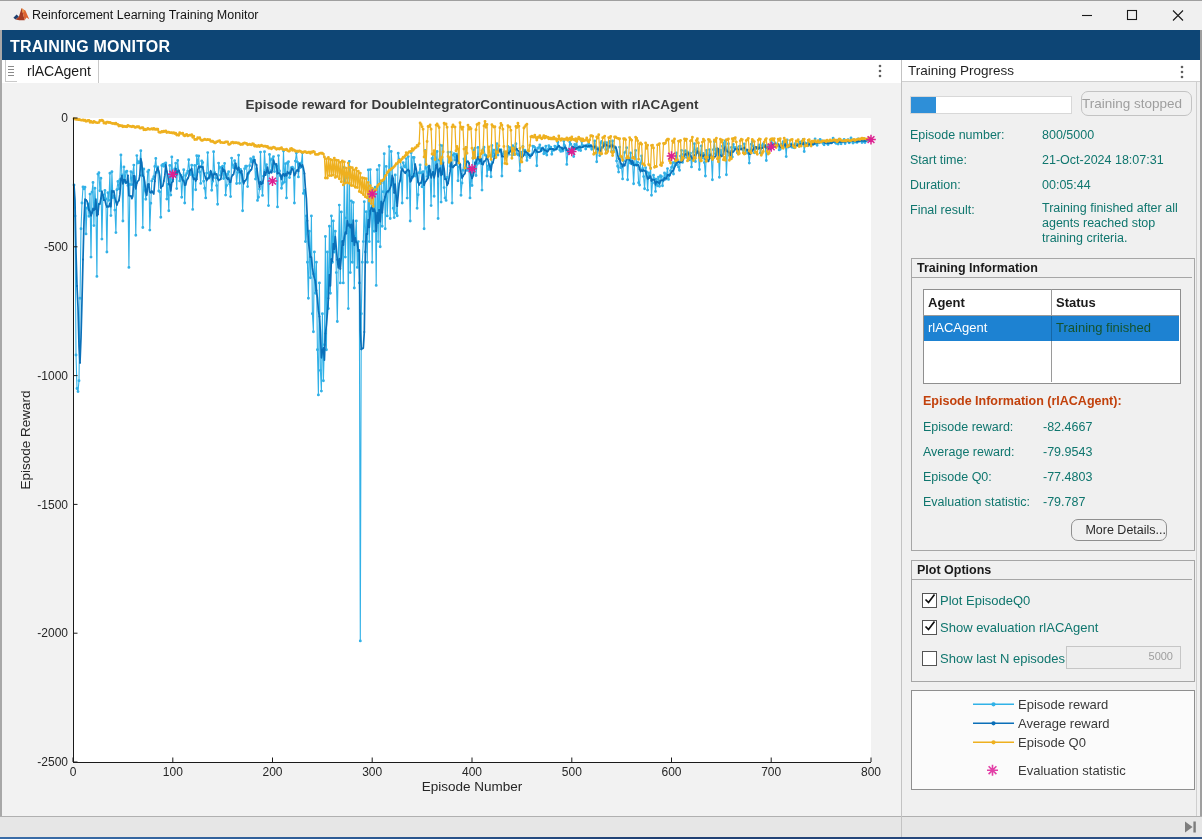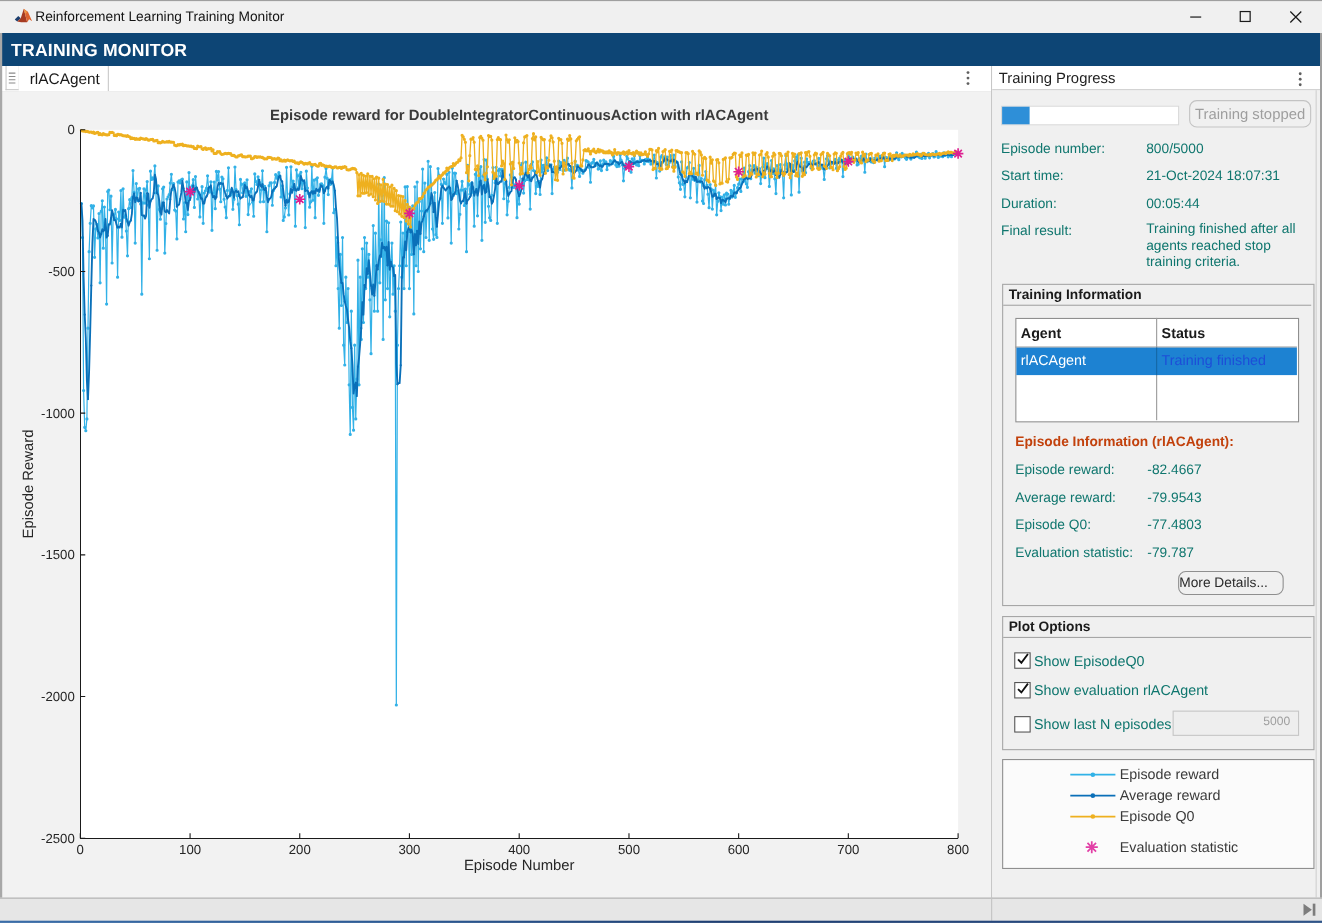--- a/index.html
+++ b/index.html
@@ -85,21 +85,21 @@
 <svg class="abs" style="left:1174px;top:64px" width="16" height="16" viewBox="0 0 16 16">
   <circle cx="8" cy="3" r="1.3" fill="#5f5f5f"></circle>
     <circle cx="8" cy="8" r="1.3" fill="#5f5f5f"></circle>
     <circle cx="8" cy="13" r="1.3" fill="#5f5f5f"></circle>
 </svg>
 <div class="abs" style="left:1196px;top:82px;width:1px;height:734px;background:#cfcfcf"></div>
 
 <div class="abs" style="left:910px;top:96px;width:160px;height:16px;background:#fff;border:1px solid #d8d8d8"></div>
 <div class="abs" style="left:911px;top:97px;width:25px;height:16px;background:#2e8fd8"></div>
 <div class="abs" style="left:1081px;top:91px;width:109px;height:23px;border:1px solid #c3c3c3;border-radius:7px;
-     font-size:13.5px;color:#9e9e9e;text-align:center;line-height:23px">Training stopped</div>
+     font-size:13.5px;color:#9e9e9e;text-align:left;line-height:23px">Training stopped</div>
 
 <div class="lbl" style="left:910px;top:128px">Episode number:</div>
 <div class="lbl" style="left:1042px;top:128px">800/5000</div>
 <div class="lbl" style="left:910px;top:153px">Start time:</div>
 <div class="lbl" style="left:1042px;top:153px">21-Oct-2024 18:07:31</div>
 <div class="lbl" style="left:910px;top:178px">Duration:</div>
 <div class="lbl" style="left:1042px;top:178px">00:05:44</div>
 <div class="lbl" style="left:910px;top:203px">Final result:</div>
 <div class="lbl" style="left:1042px;top:201px;width:145px;white-space:normal;line-height:15.1px">Training finished after all agents reached stop training criteria.</div>
 
@@ -108,43 +108,43 @@
 <div class="abs" style="left:912px;top:277px;width:280px;height:1px;background:#a6a6a6"></div>
 
 <div class="abs" style="left:923px;top:289px;width:256px;height:93px;background:#fff;border:1px solid #8f8f8f"></div>
 <div class="abs" style="left:1051px;top:289px;width:1px;height:93px;background:#9a9a9a"></div>
 <div class="abs" style="left:923px;top:315px;width:256px;height:1px;background:#9a9a9a"></div>
 <div class="abs" style="left:928px;top:295px;font-size:13px;font-weight:bold;color:#1a1a1a">Agent</div>
 <div class="abs" style="left:1056px;top:295px;font-size:13px;font-weight:bold;color:#1a1a1a">Status</div>
 <div class="abs" style="left:924px;top:316px;width:255px;height:25px;background:#1d82d2"></div>
 <div class="abs" style="left:1051px;top:316px;width:1px;height:25px;background:#1566a5"></div>
 <div class="abs" style="left:928px;top:320px;font-size:13px;color:#fff">rlACAgent</div>
-<div class="abs" style="left:1056px;top:320px;font-size:13px;color:#1d4ed8">Training finished</div>
+<div class="abs" style="left:1056px;top:320px;font-size:13px;color:#14532d">Training finished</div>
 
 <div class="abs" style="left:923px;top:394px;font-size:12.5px;font-weight:bold;color:#c2410c">Episode Information (rlACAgent):</div>
 <div class="lbl" style="left:923px;top:420px">Episode reward:</div>
 <div class="lbl" style="left:1043px;top:420px">-82.4667</div>
 <div class="lbl" style="left:923px;top:445px">Average reward:</div>
 <div class="lbl" style="left:1043px;top:445px">-79.9543</div>
 <div class="lbl" style="left:923px;top:470px">Episode Q0:</div>
 <div class="lbl" style="left:1043px;top:470px">-77.4803</div>
 <div class="lbl" style="left:923px;top:495px">Evaluation statistic:</div>
 <div class="lbl" style="left:1043px;top:495px">-79.787</div>
 <div class="abs" style="left:1071px;top:519px;width:94px;height:20px;border:1px solid #8f8f8f;border-radius:7px;
-     font-size:12.5px;color:#2b2b2b;text-align:left;line-height:20px;background:#f0f0f0">More Details...</div>
+     font-size:12.5px;color:#2b2b2b;text-align:right;line-height:20px;background:#f0f0f0">More Details...</div>
 
 <div class="abs" style="left:911px;top:560px;width:282px;height:120px;border:1px solid #a6a6a6"></div>
 <div class="abs" style="left:917px;top:563px;font-size:12.5px;font-weight:bold;color:#1a1a1a">Plot Options</div>
 <div class="abs" style="left:912px;top:579px;width:280px;height:1px;background:#a6a6a6"></div>
 
 <div class="abs" style="left:922px;top:593px;width:13px;height:13px;background:#fff;border:1px solid #545454"></div>
 <svg class="abs" style="left:923px;top:592px" width="14" height="14" viewBox="0 0 14 14">
     <path d="M2.5 7.5 5.5 10.5 11.5 2.5" stroke="#111" stroke-width="1.7" fill="none"></path>
   </svg>
-<div class="lbl" style="left:940px;top:593px;font-size:13px">Show EpisodeQ0</div>
+<div class="lbl" style="left:940px;top:593px;font-size:13px">Plot EpisodeQ0</div>
 
 <div class="abs" style="left:922px;top:620px;width:13px;height:13px;background:#fff;border:1px solid #545454"></div>
 <svg class="abs" style="left:923px;top:619px" width="14" height="14" viewBox="0 0 14 14">
     <path d="M2.5 7.5 5.5 10.5 11.5 2.5" stroke="#111" stroke-width="1.7" fill="none"></path>
   </svg>
 <div class="lbl" style="left:940px;top:620px;font-size:13px">Show evaluation rlACAgent</div>
 
 <div class="abs" style="left:922px;top:651px;width:13px;height:13px;background:#fff;border:1px solid #545454"></div>
 <div class="lbl" style="left:940px;top:651px;font-size:13px">Show last N episodes</div>
 <div class="abs" style="left:1066px;top:646px;width:113px;height:21px;background:#eeeeee;border:1px solid #c6c6c6">

